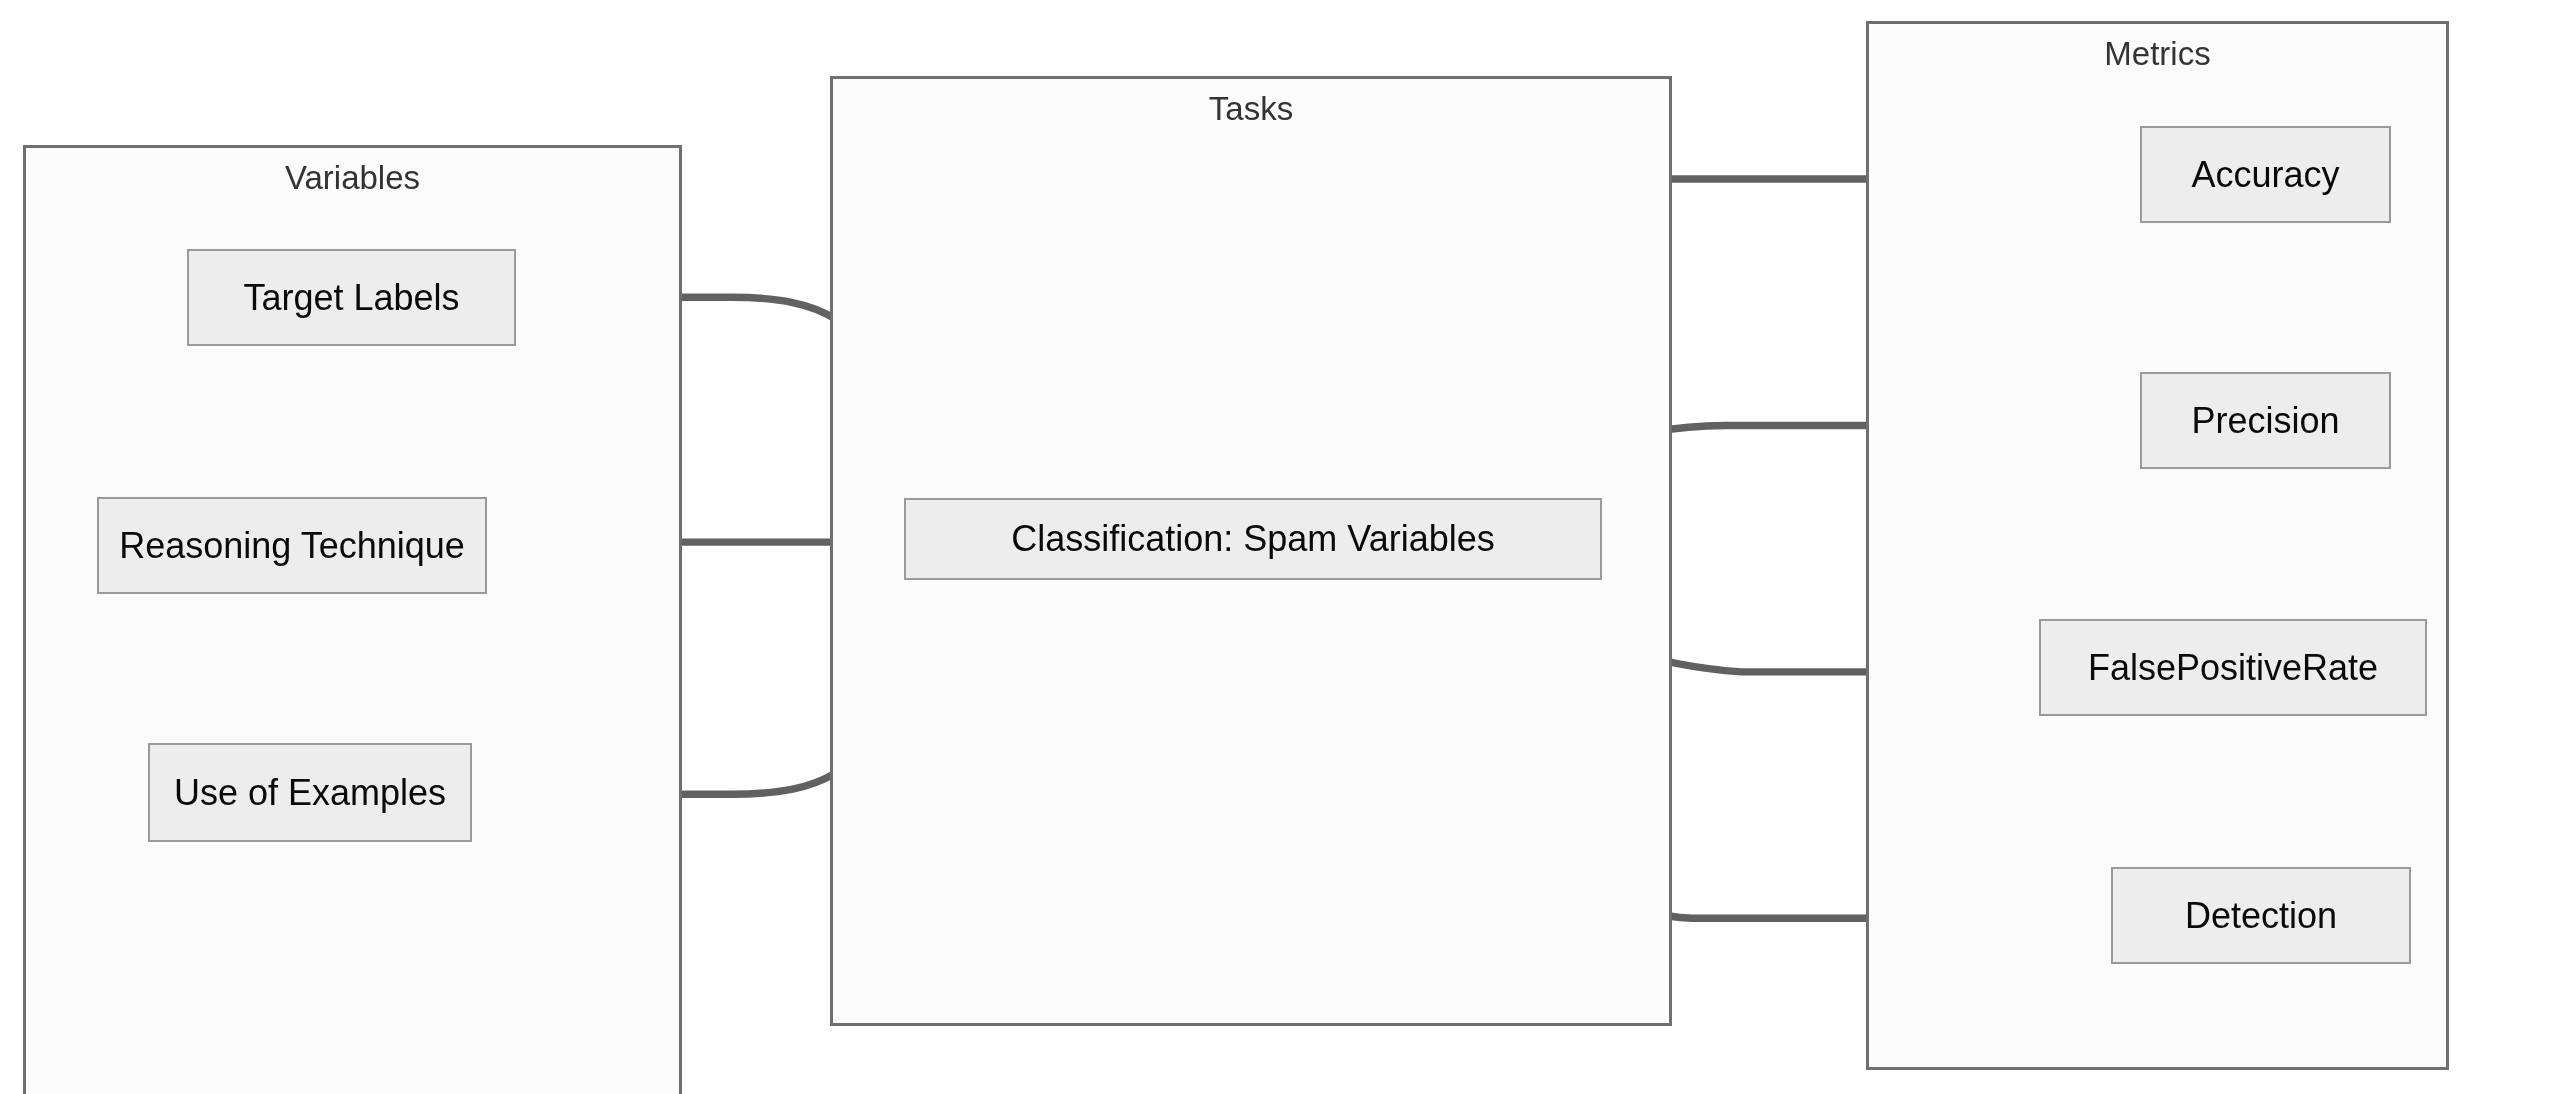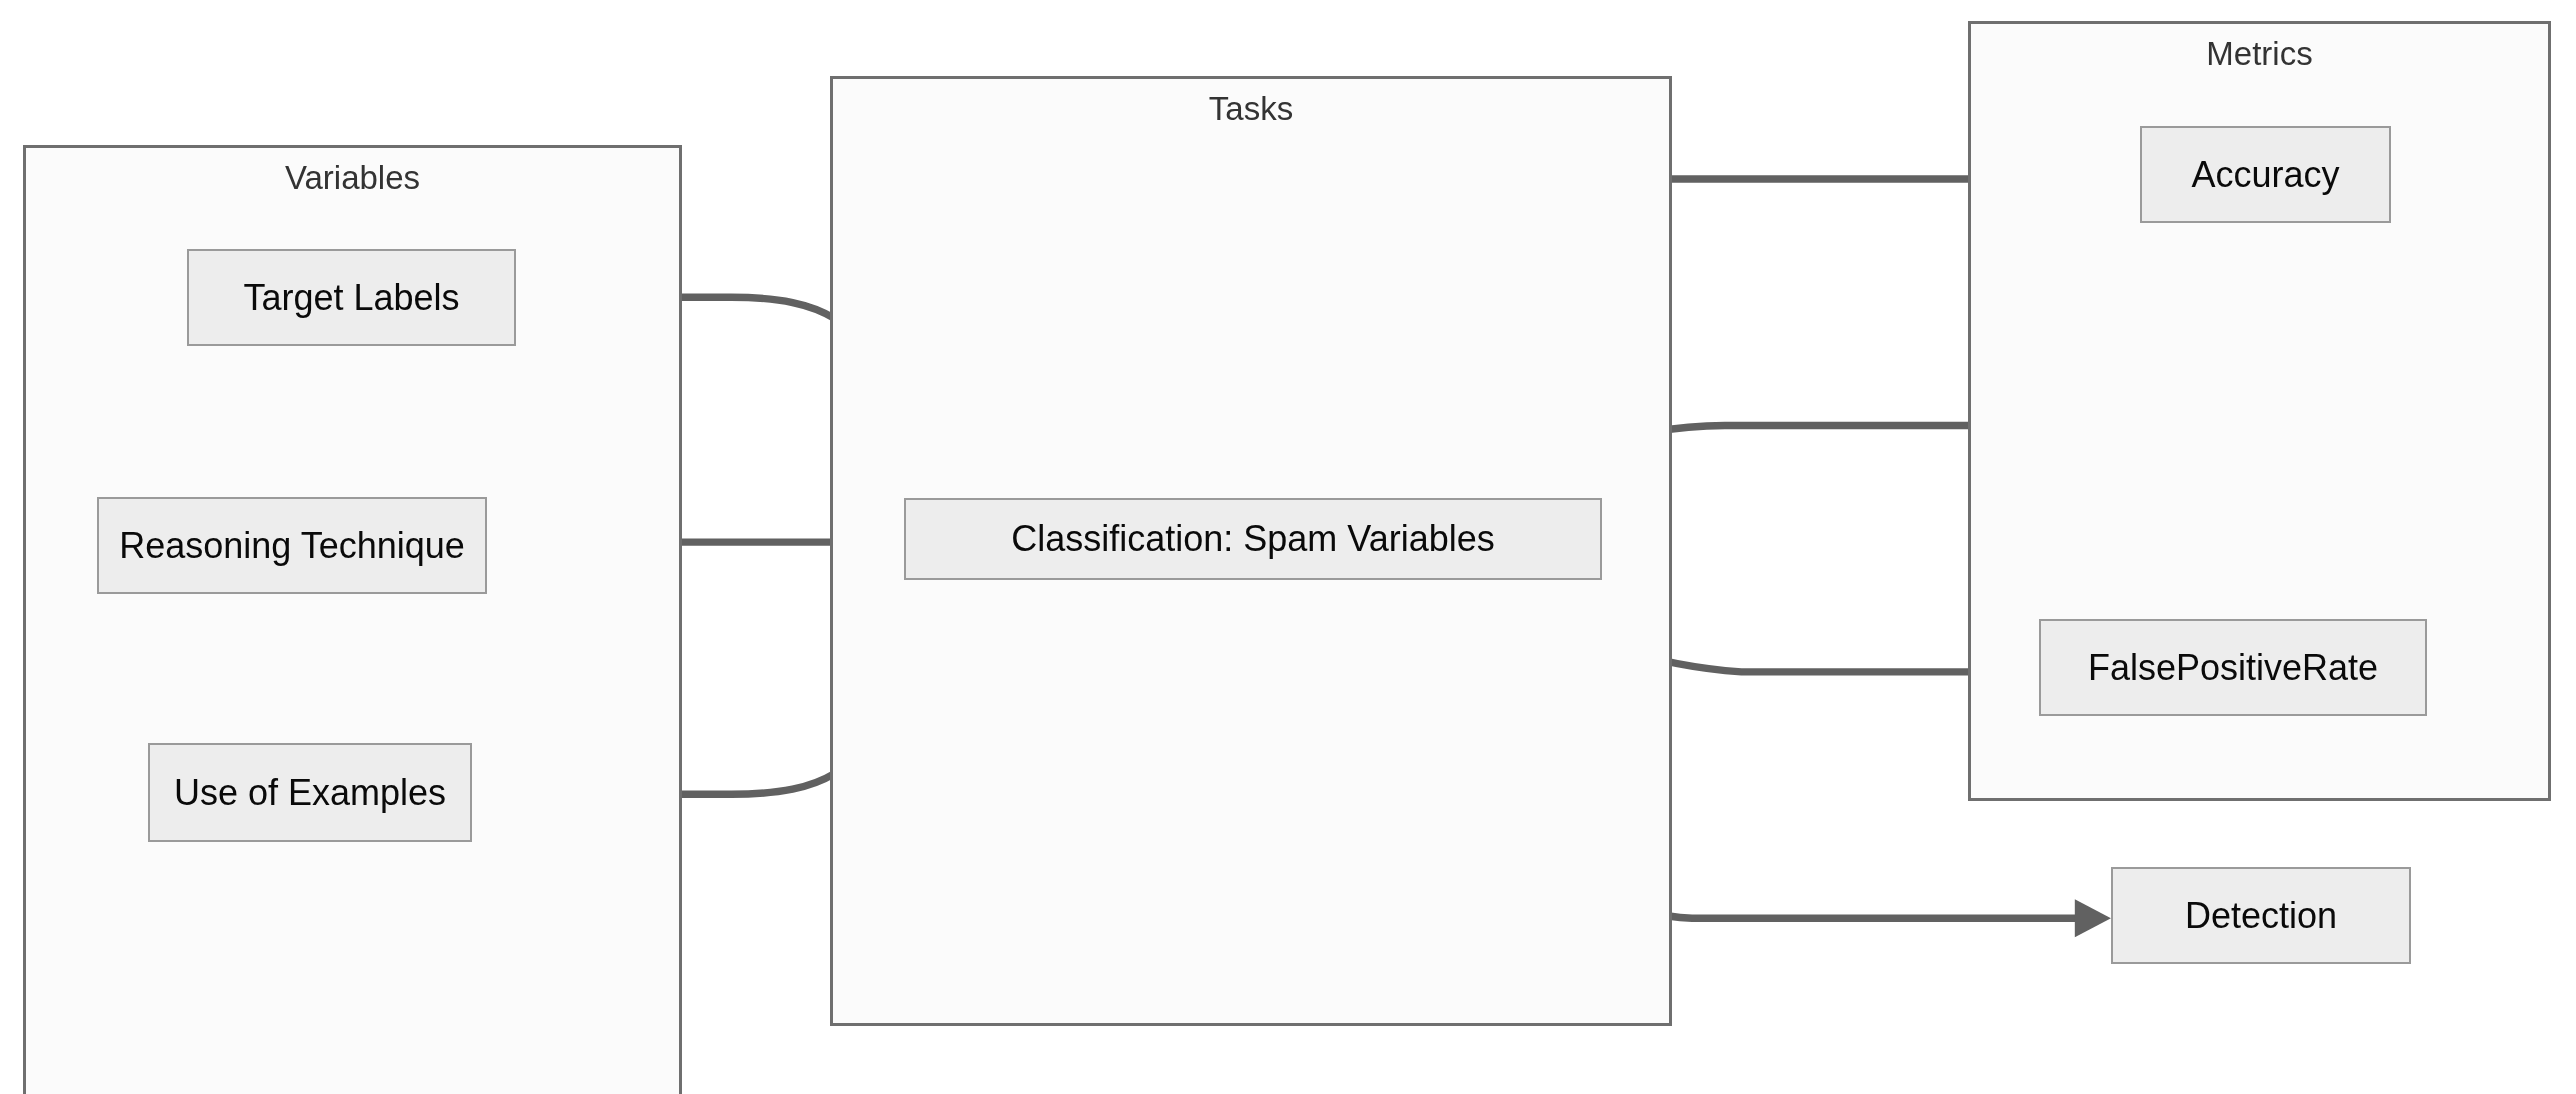--- a/index.html
+++ b/index.html
@@ -121,28 +121,31 @@
   </div>
 
   <div class="cluster" style="left:830px; top:56px; width:842px; height:950px;margin-top:20px;">
     <div class="cluster-title">Tasks</div>
   </div>
 
   <div class="node" style="left:904px; top:498px; width:698px; height:82px;">
     <span>Classification: Spam Variables</span>
   </div>
 
-  <div class="cluster" style="left:1968px; top:21.4px; width:583px; height:780px;">
+  <div class="cluster" style="left:1866px; top:21.4px; width:583px; height:1049px;">
     <div class="cluster-title">Metrics</div>
   </div>
 
   <div class="node" style="left:2140px; top:126px; width:251px; height:97px;">
     <span>Accuracy</span>
   </div>
 
+  <div class="node" style="left:2140px; top:372px; width:251px; height:97px;">
+    <span>Precision</span>
+  </div>
 
   <div class="node" style="left:2039px; top:619px; width:388px; height:97px;">
     <span>FalsePositiveRate</span>
   </div>
 
   <div class="node" style="left:2111px; top:867px; width:300px; height:97px;">
     <span>Detection</span>
   </div>
 
 </div>

